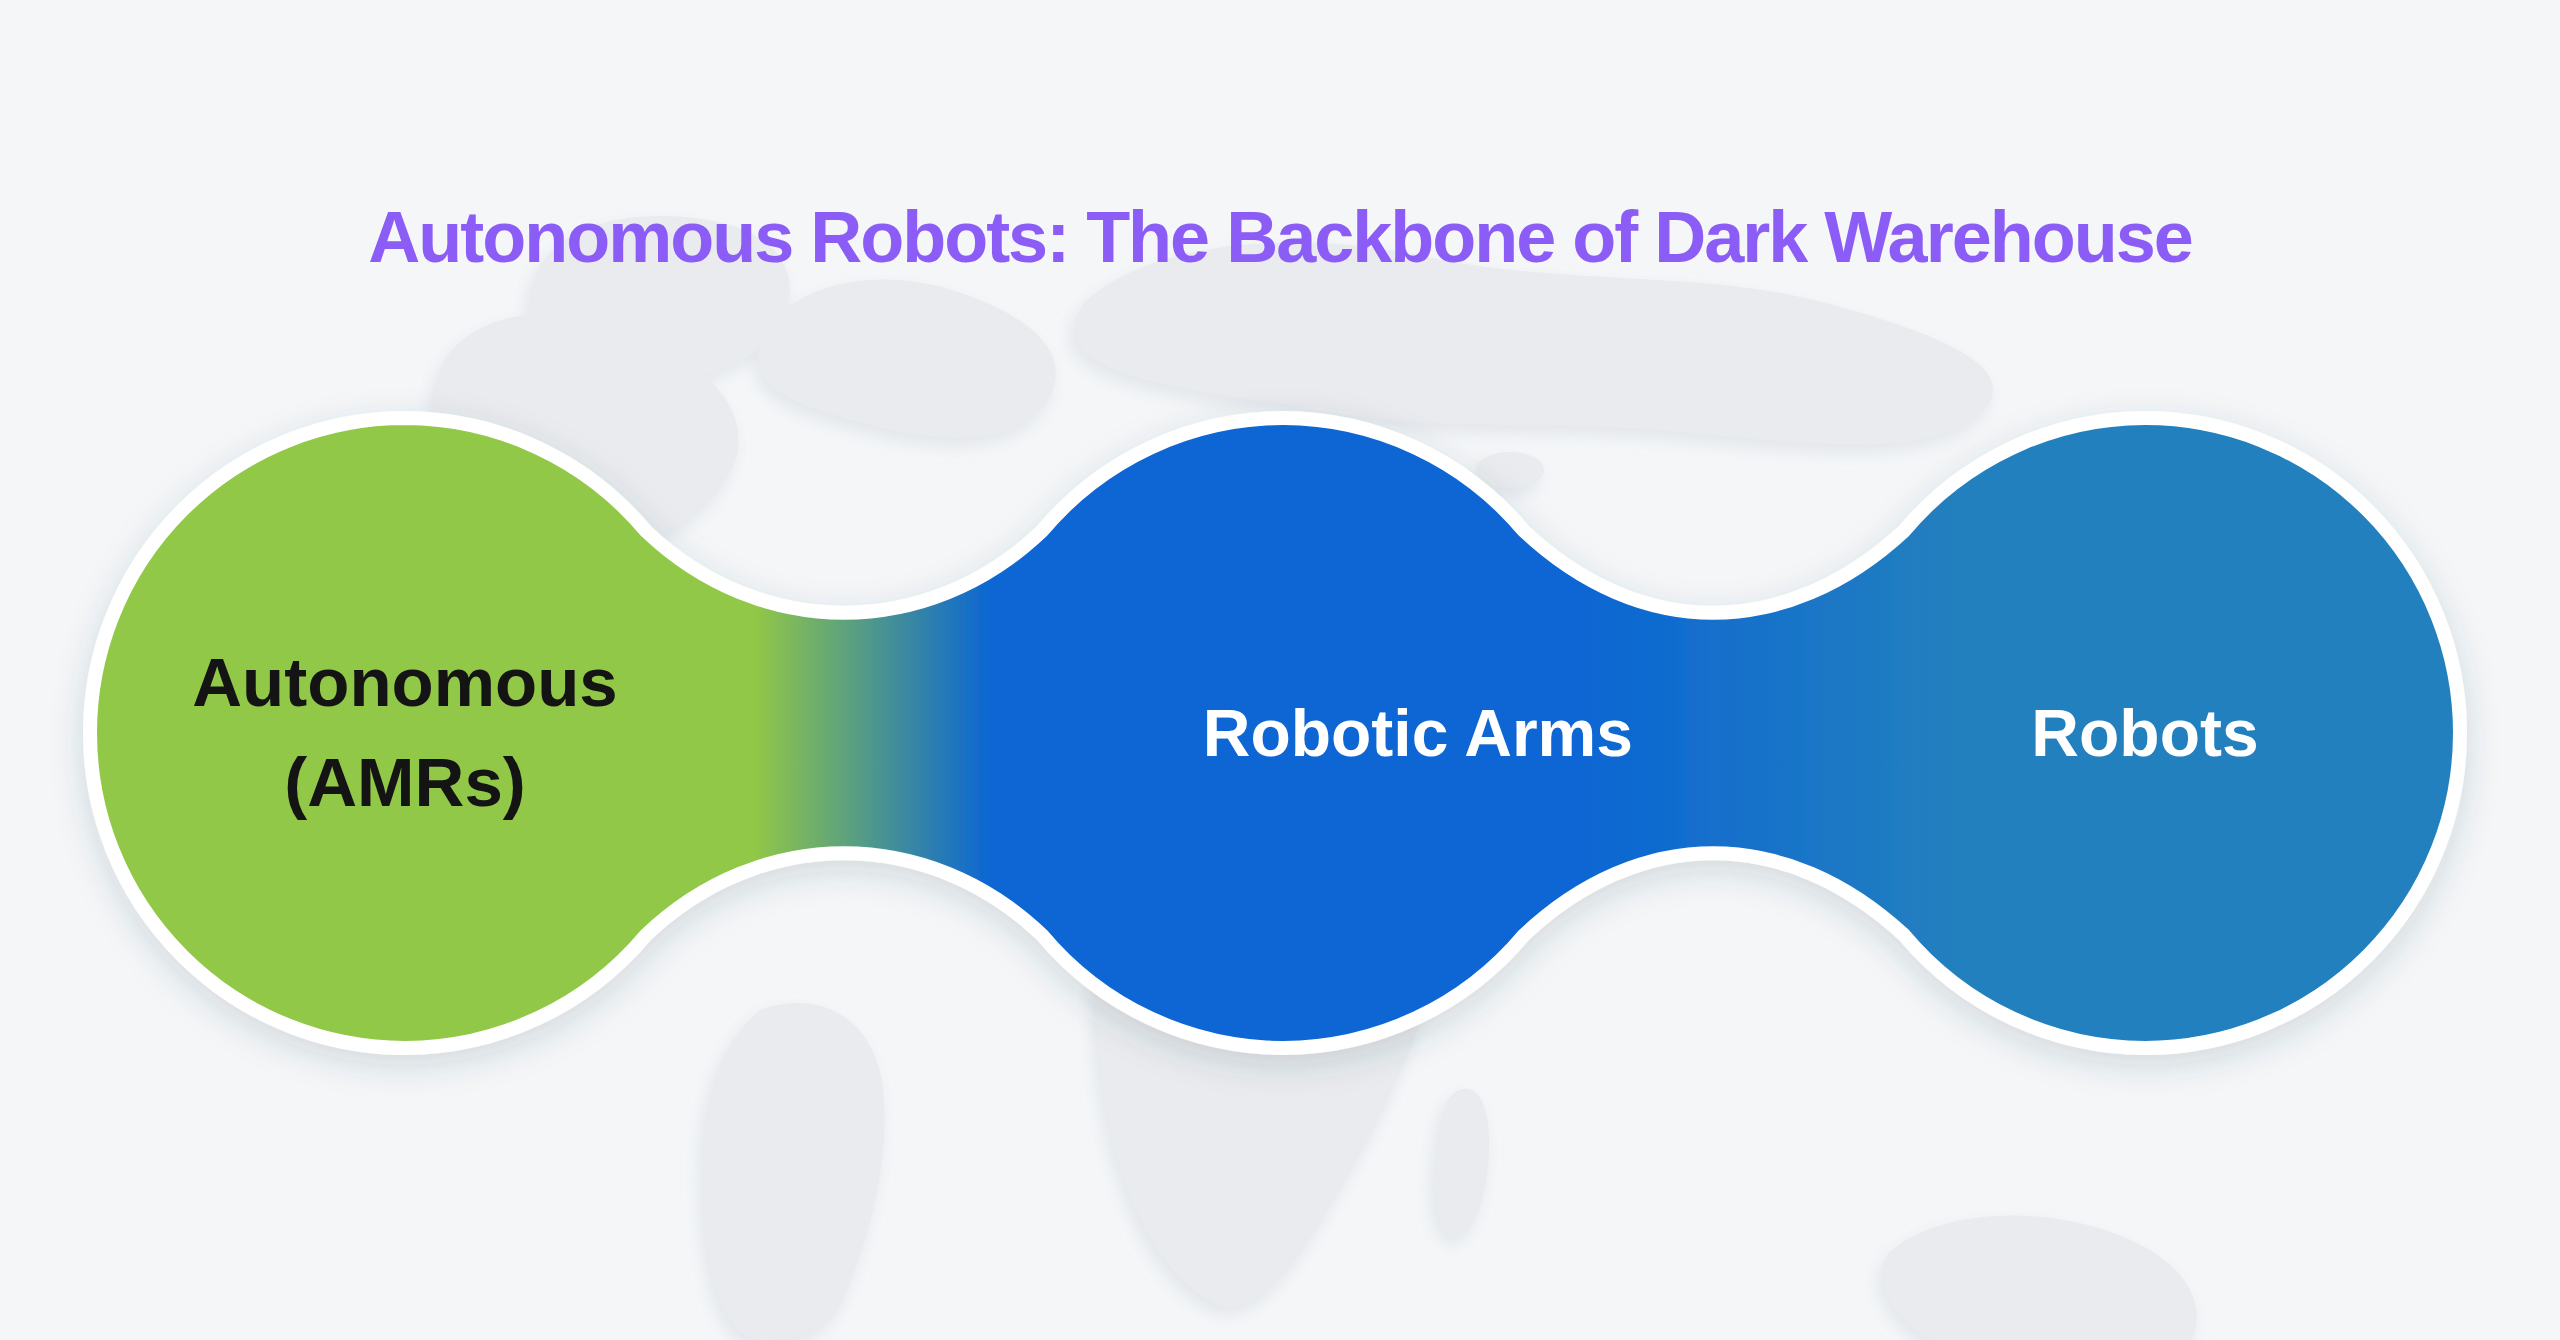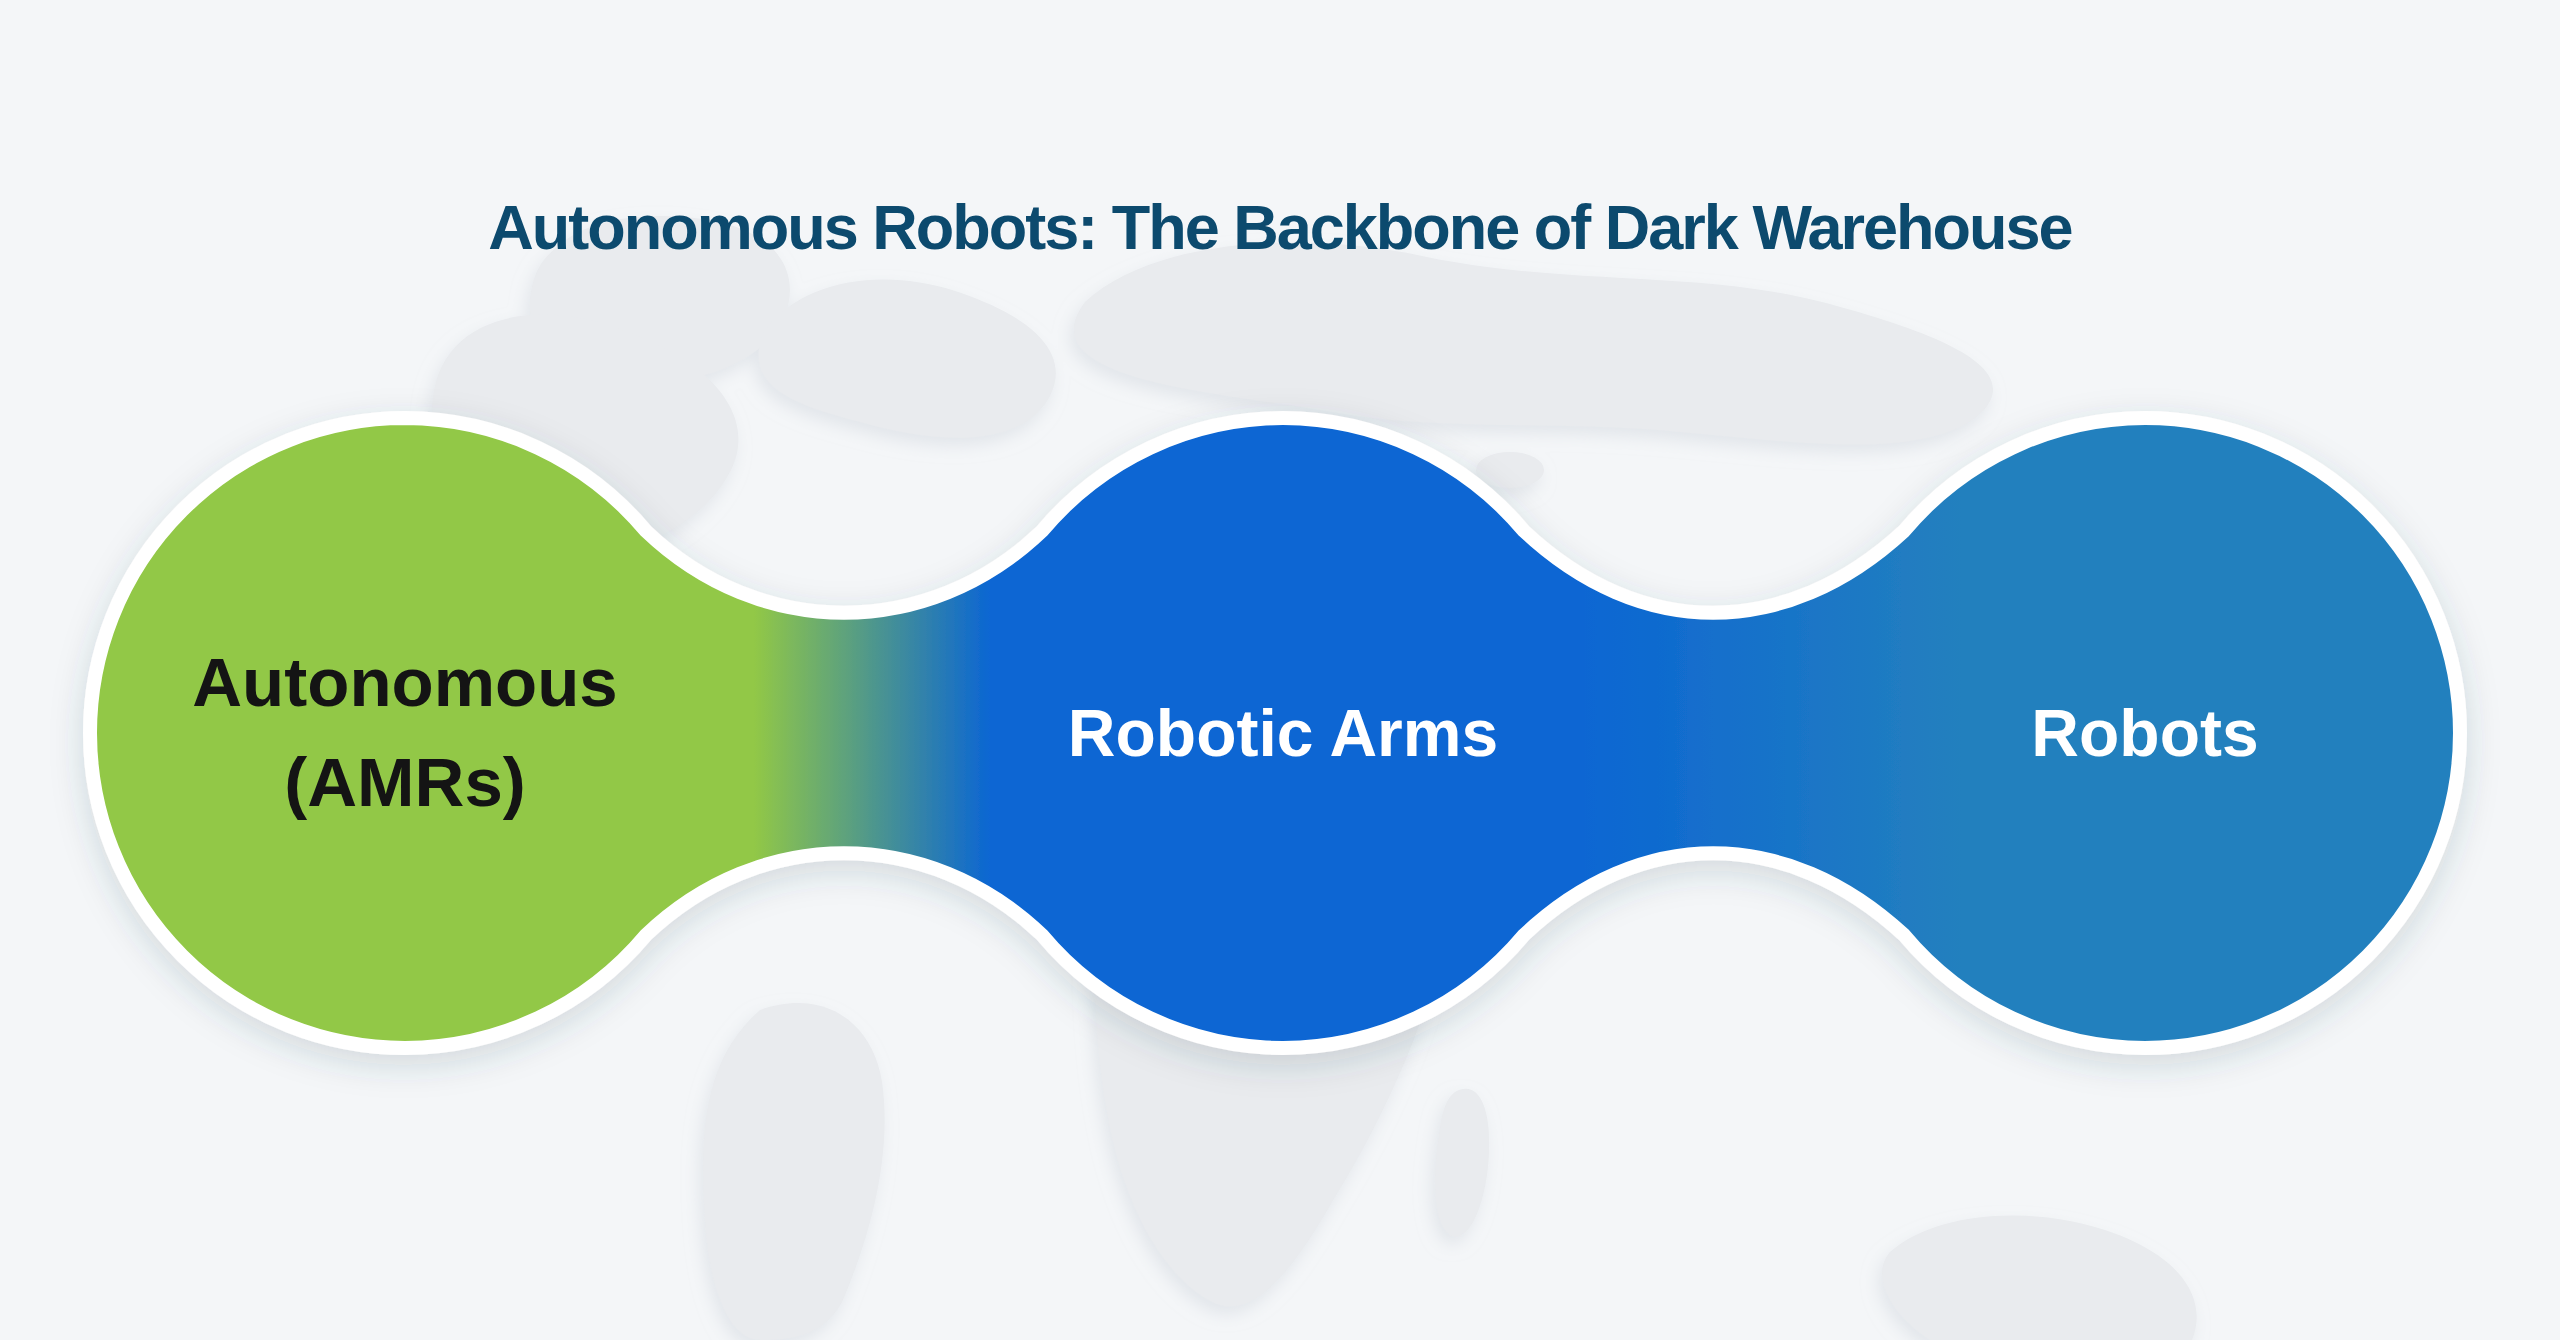--- a/index.html
+++ b/index.html
@@ -10,41 +10,41 @@
     position:relative;
     font-family:"Liberation Sans", sans-serif;
   }
   #scene{
     position:absolute;left:0;top:0;width:2560px;height:1340px;display:block;
   }
   .page-title{
     position:absolute;
     left:0;top:152px;width:2560px;
     text-align:center;
-    font-size:63px;
+    font-size:72px;
     font-weight:700;
     letter-spacing:-2px;
-    color:#0c4a6e;
+    color:#8b5cf6;
     line-height:1.05;
     white-space:nowrap;
   }
   .node-label{
     position:absolute;
     top:418px;
     width:700px;height:630px;
     display:flex;flex-direction:column;
     align-items:center;justify-content:center;
     text-align:center;
     font-weight:700;
   }
   .node-label span{display:block;}
   .label-dark{color:#141414;font-size:69px;line-height:1.45;}
   .label-light{color:#ffffff;font-size:66px;line-height:1.4;}
   #label-amrs{left:55px;}
-  #label-robotic-arms{left:933px;}
+  #label-robotic-arms{left:933px;align-items:flex-end;}
   #label-drones{left:1795px;}
 </style>
 </head>
 <body>
 
 <svg id="scene" viewBox="0 0 2560 1340" aria-hidden="true">
   <defs>
     <linearGradient id="blobGradient" gradientUnits="userSpaceOnUse" x1="90" y1="733" x2="2460" y2="733">
       <stop offset="0" stop-color="#92C846"></stop>
       <stop offset="0.28" stop-color="#92C846"></stop>

